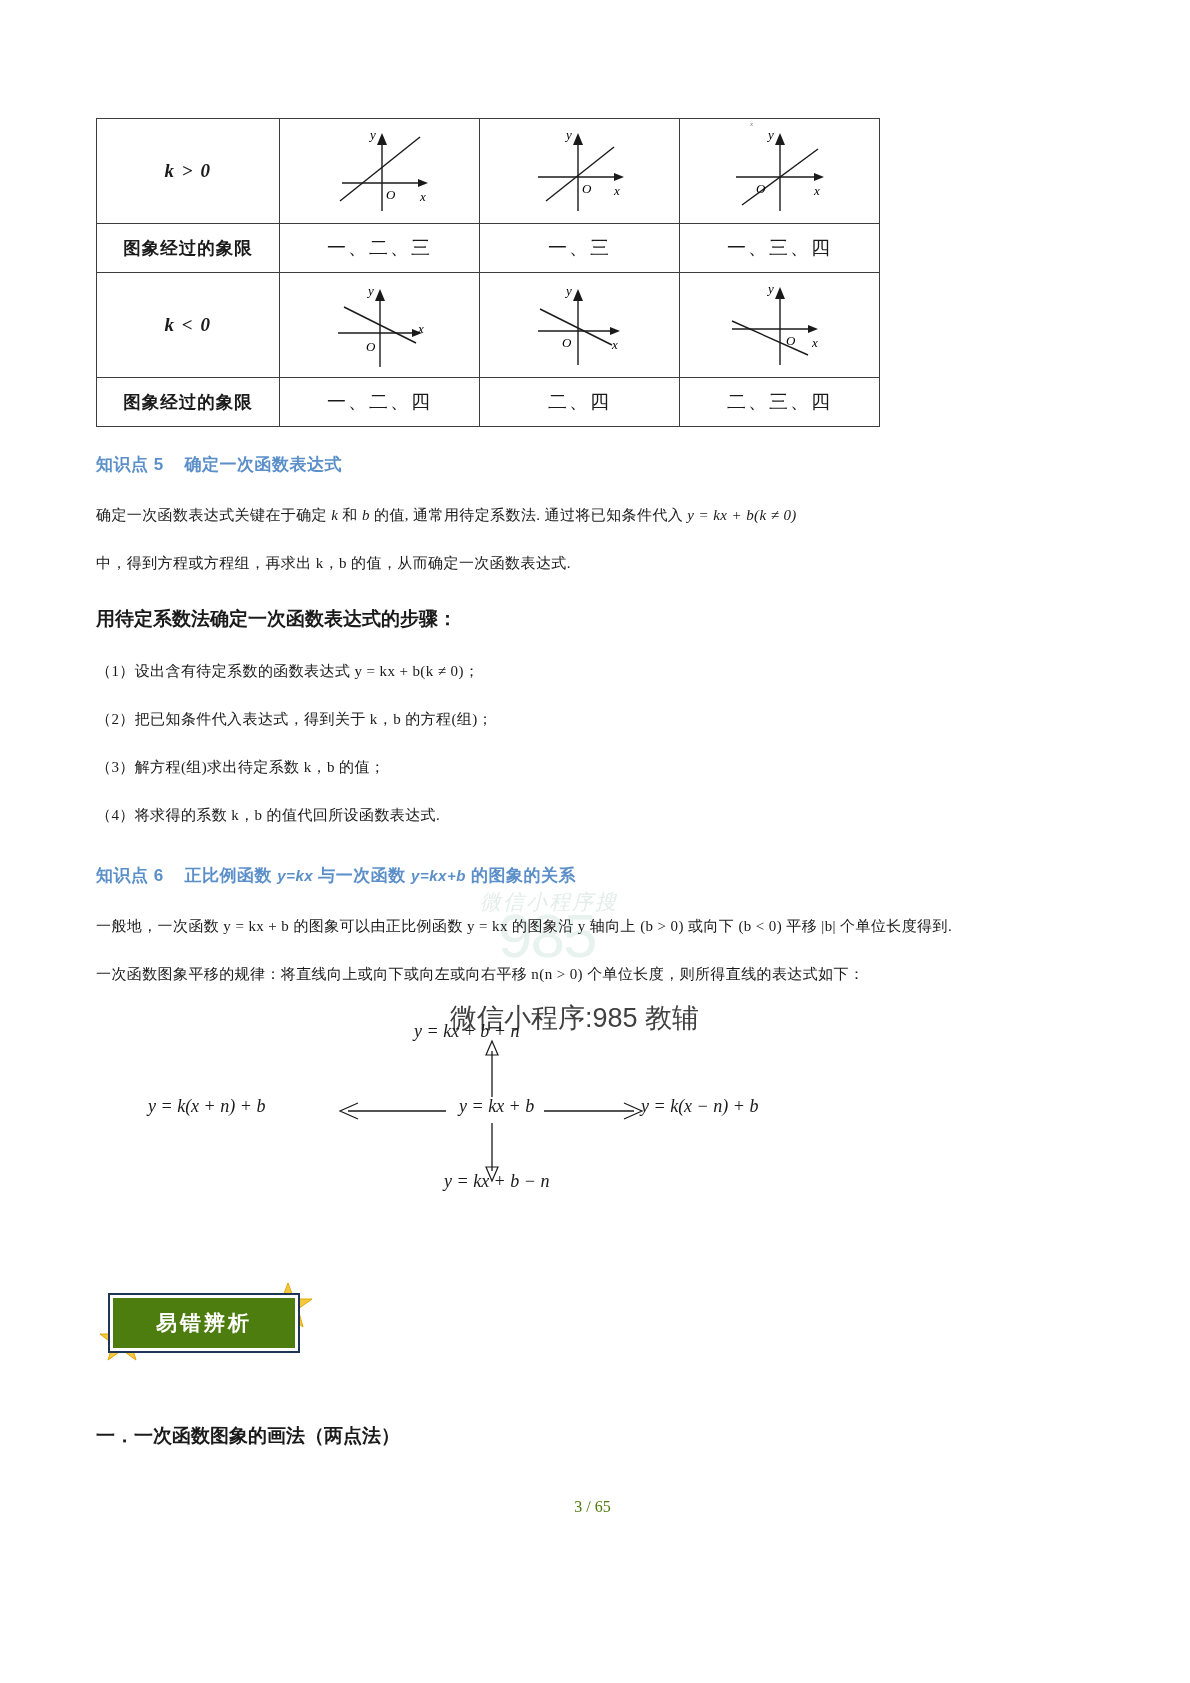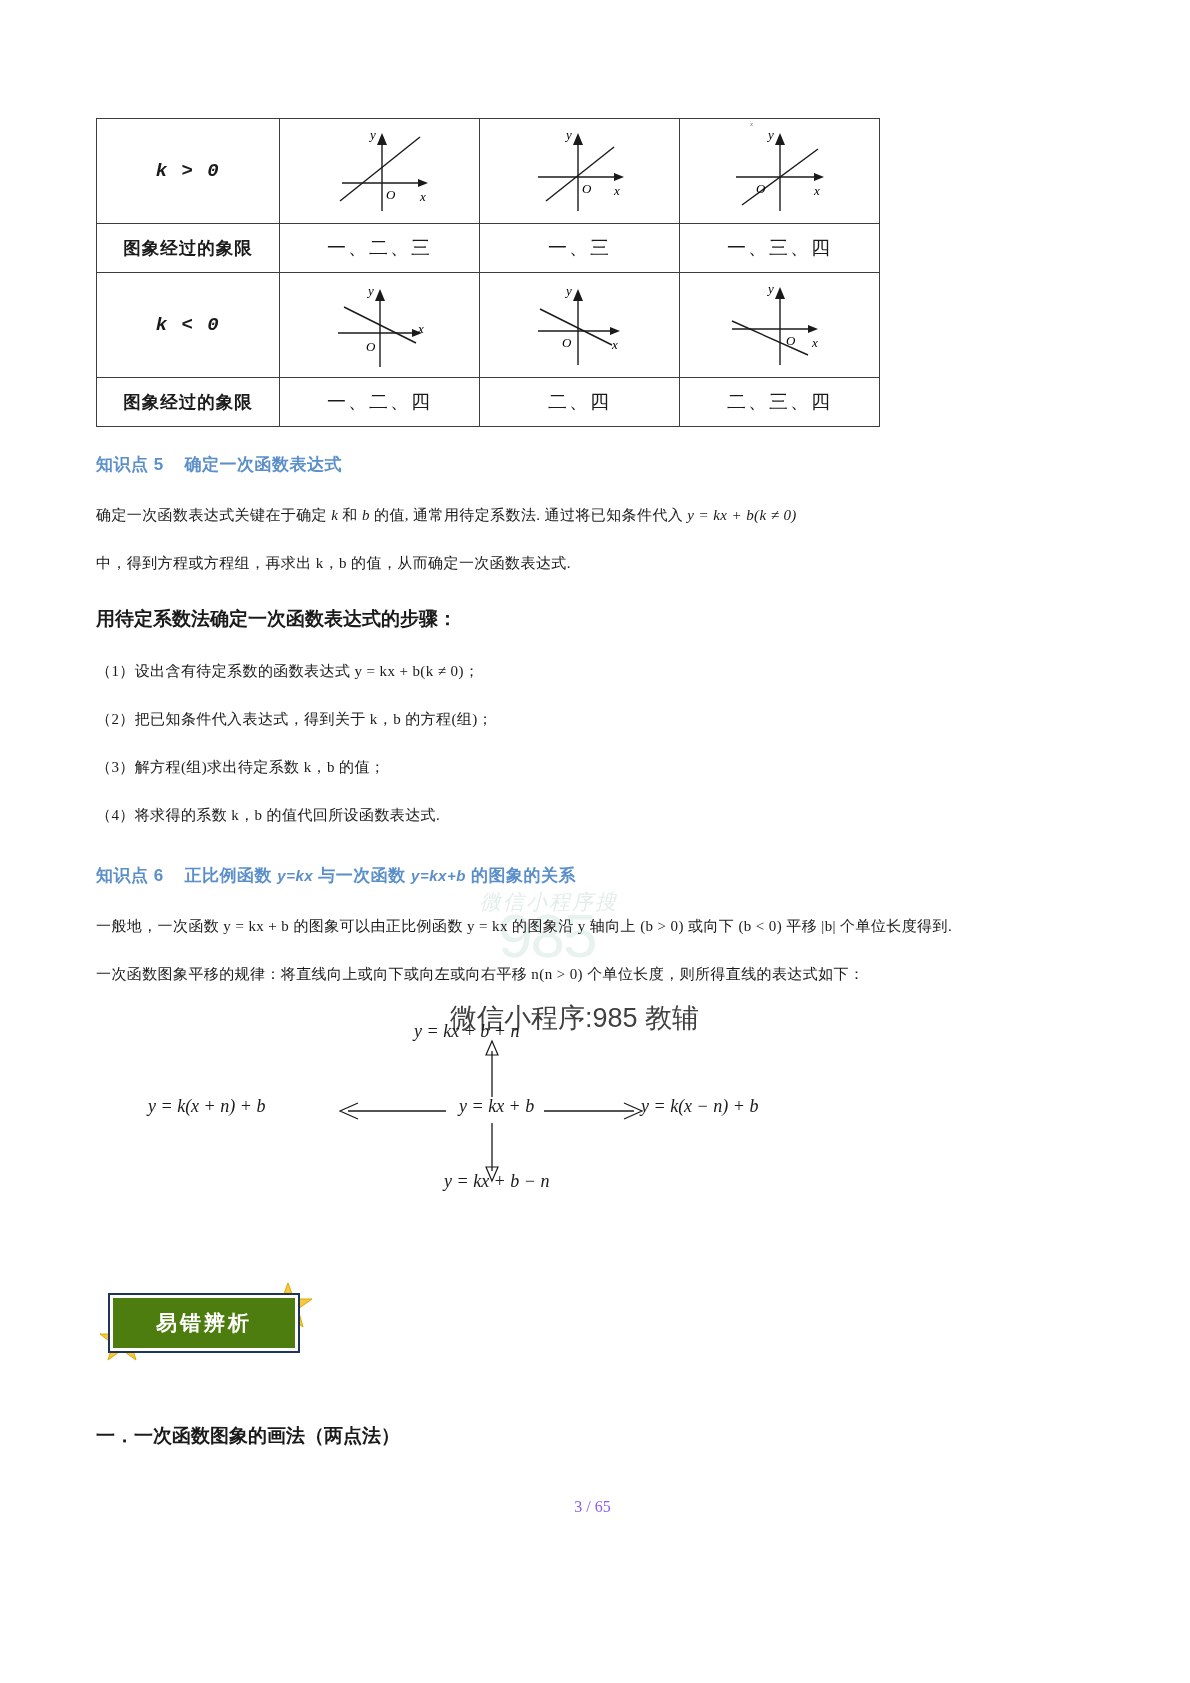--- a/index.html
+++ b/index.html
@@ -31,21 +31,21 @@
   table.qtable td.gcell { height:102px; }
   table.qtable td.lab {
     font-family:"Liberation Sans","DejaVu Sans",sans-serif;
     font-weight:bold; font-size:17.5px; letter-spacing:1px; height:46px;
   }
   table.qtable td.quad {
     font-size:19px; letter-spacing:2px; height:46px;
     font-family:"Liberation Serif","DejaVu Serif",serif;
   }
   .kitalic { font-style:italic; font-weight:bold; font-size:19px;
-             font-family:Liberation Mono, monospace; letter-spacing:1.5px;}
+             font-family:Liberation Serif, serif; letter-spacing:1.5px;}
   .axsvg { display:block; margin:0 auto; }
 
   
   .kp-head {
     color:#5b8fc9; font-weight:bold; font-size:17px;
     font-family:"Liberation Sans","DejaVu Sans",sans-serif;
     margin:26px 0 16px 0; letter-spacing:0.5px;
   }
   .kp-head .num { font-weight:bold; }
   .kp-head .ital { font-style:italic; font-weight:bold; font-size:15px; }
@@ -71,21 +71,21 @@
             background:#4d7c0f; border:3px solid #ffffff; box-shadow:0 0 0 2px #1d3557;
             display:flex; align-items:center; justify-content:center; }
   .banner span { color:#ffffff; font-weight:bold; font-size:21px; letter-spacing:3px;
                  font-family:"Liberation Sans","DejaVu Sans",sans-serif; }
   .star { position:absolute; }
 
   p.sec { font-weight:bold; font-size:19px; margin-top:56px;
           font-family:"Liberation Sans","DejaVu Sans",sans-serif; }
 
   .pagenum { position:absolute; left:0; right:5px; top:1498px; text-align:center;
-             font-size:16px; color:#8b5cf6; }
+             font-size:16px; color:#4d7c0f; }
   .strayx { position:absolute; left:750px; top:120px; font-size:7px; color:#777; font-style:italic;}
 </style>
 </head>
 <body>
 
 <div class="page">
 
   <div class="wm wm1">微信小程序搜</div>
   <div class="wm wm2">985</div>
   <div class="wm wm3">微信小程序:985 教辅</div>

